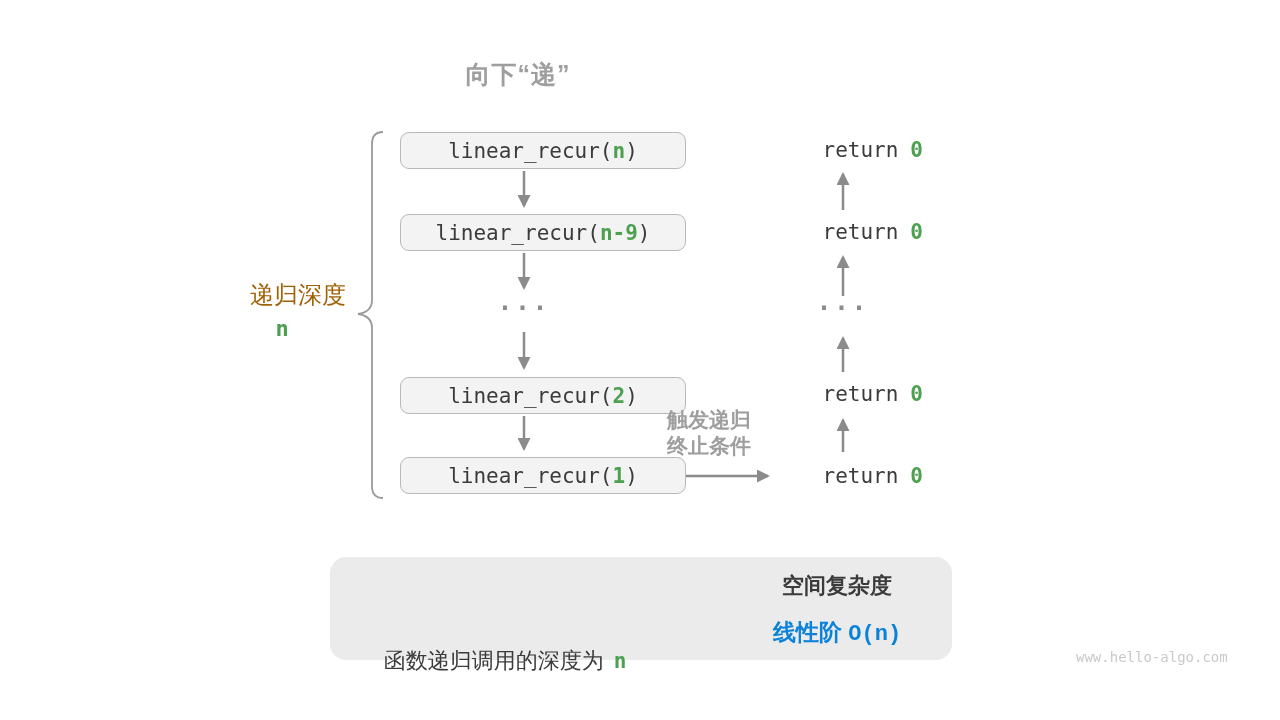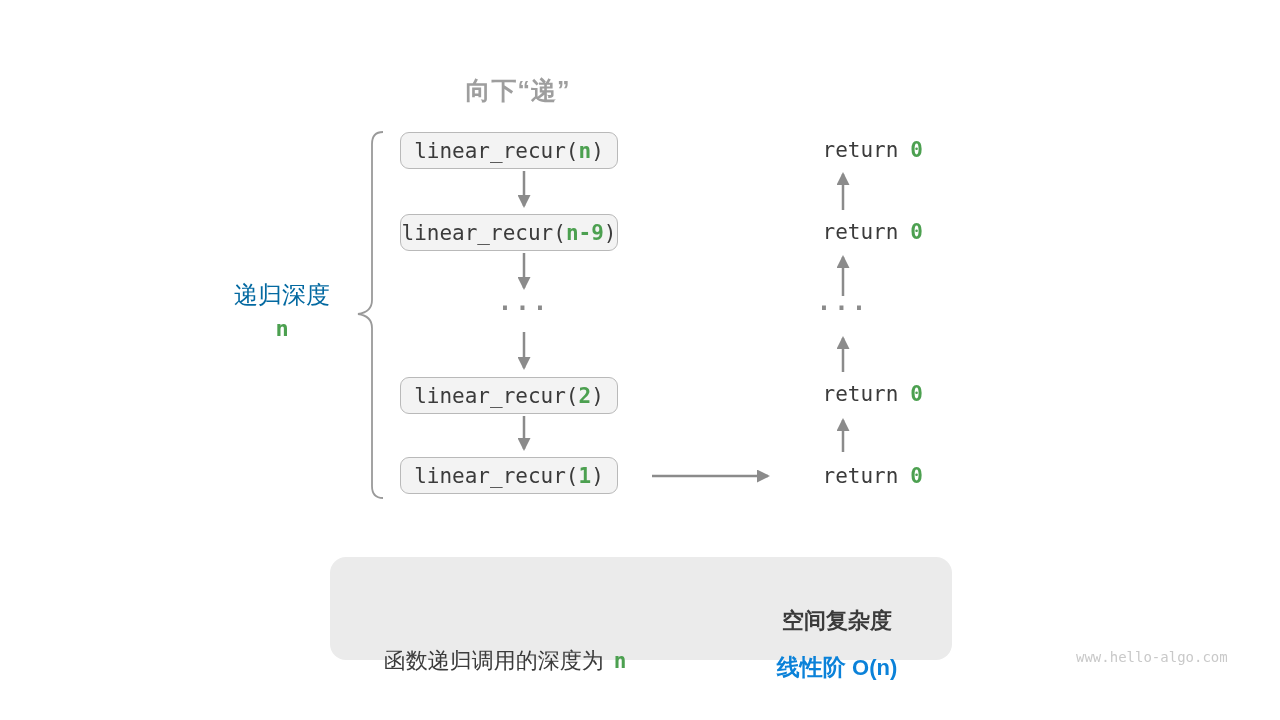--- a/index.html
+++ b/index.html
@@ -1,30 +1,30 @@
 <!DOCTYPE html>
 <html><head>
 <meta charset="utf-8">
 <style>
   html,body { margin:0; padding:0; background:#ffffff; }
   .canvas {
     position:relative; width:1280px; height:720px; background:#ffffff;
     font-family:"Liberation Sans", sans-serif; overflow:hidden;
   }
-  .mono { font-family:Liberation Sans, sans-serif; }
+  .mono { font-family:Liberation Mono, monospace; }
 
   .hdr {
-    position:absolute; top:74px; width:220px; text-align:center;
+    position:absolute; top:58px; width:220px; text-align:center;
     font-size:25px; font-weight:bold; color:#9e9e9e; letter-spacing:1px;
   }
   .hdr-down { left:408px; }
   .hdr-up   { left:731px; }
 
   .codebox {
-    position:absolute; left:400px; width:218px; height:37px; box-sizing:border-box;
+    position:absolute; left:400px; width:286px; height:37px; box-sizing:border-box;
     background:#f3f3f3; border:1.5px solid #b9b9b9; border-radius:9px;
     display:flex; align-items:center; justify-content:center;
     font-family:"DejaVu Sans Mono", monospace; font-size:21px; color:#3b3b3b;
     white-space:pre;
   }
   .box1 { top:132px; } .box2 { top:214px; } .box3 { top:377px; } .box4 { top:457px; }
   .arg { color:#4CA050; font-weight:bold; }
 
   .ret {
     position:absolute; left:763px; width:160px; text-align:right;
@@ -36,22 +36,22 @@
 
   .dots {
     position:absolute; width:80px; text-align:center;
     font-family:"DejaVu Sans Mono", monospace; font-weight:bold; font-size:24px;
     color:#8b8b8b; letter-spacing:3px; line-height:24px; top:290px;
   }
   .dots-left  { left:484px; }
   .dots-right { left:803px; }
 
   .depth-label {
-    position:absolute; left:218px; top:279px; width:128px; text-align:center;
-    font-size:24px; font-weight:500; color:#0369a1;
+    position:absolute; left:218px; top:279px; width:128px; text-align:right;
+    font-size:24px; font-weight:500; color:#a16207;
   }
   .depth-n {
     position:absolute; left:218px; top:316px; width:128px; text-align:center;
     font-family:"DejaVu Sans Mono", monospace; font-size:22px; font-weight:bold; color:#4CA050;
   }
 
   .note {
     position:absolute; left:648px; top:407px; width:122px; text-align:center;
     font-size:21px; font-weight:bold; color:#9e9e9e; line-height:26px;
   }
@@ -59,21 +59,21 @@
   .summary-box {
     position:absolute; left:330px; top:557px; width:622px; height:103px;
     background:#ebebeb; border-radius:16px;
   }
   .sum-left {
     position:absolute; left:340px; top:573px; width:330px; text-align:center;
     font-size:22px; font-weight:500; color:#3b3b3b; line-height:35px; white-space:pre;
   }
   .sum-n { color:#4CA050; font-weight:bold; font-family:"DejaVu Sans Mono", monospace; font-size:21px; }
   .sum-right { position:absolute; left:752px; top:571px; width:170px; text-align:center; }
-  .sum-title { font-size:22px; font-weight:bold; color:#3b3b3b; line-height:30px;margin-top:35px; }
+  .sum-title { font-size:22px; font-weight:bold; color:#3b3b3b; line-height:30px; }
   .sum-result {
     font-size:23px; font-weight:bold; color:#0B82D9; line-height:34px; margin-top:14px;
     white-space:pre;
   }
   .sum-result .mono { font-size:22px; }
 
   .watermark {
     position:absolute; left:1076px; top:649px;
     font-family:"DejaVu Sans Mono", monospace; font-size:14px; color:#c9c9c9;
   }
@@ -120,20 +120,24 @@
   <div class="codebox box4"><span>linear_recur(</span><span class="arg">1</span><span>)</span></div>
 
   <div class="dots dots-left">...</div>
   <div class="dots dots-right">...</div>
 
   <div class="ret ret1"><span>return</span><span class="ret-val">0</span></div>
   <div class="ret ret2"><span>return</span><span class="ret-val">0</span></div>
   <div class="ret ret3"><span>return</span><span class="ret-val">0</span></div>
   <div class="ret ret4"><span>return</span><span class="ret-val">0</span></div>
 
+  <div class="note">
+    <div>触发递归</div>
+    <div>终止条件</div>
+  </div>
 
   <div class="summary-box"></div>
   <div class="sum-left">
     <div><span>函数递归调用的深度为</span><span class="sum-n" style="margin-left:10px;">n</span></div>
     
   </div>
   <div class="sum-right">
     <div class="sum-title">空间复杂度</div>
     <div class="sum-result"><span>线性阶 </span><span class="mono">O(n)</span></div>
   </div>

